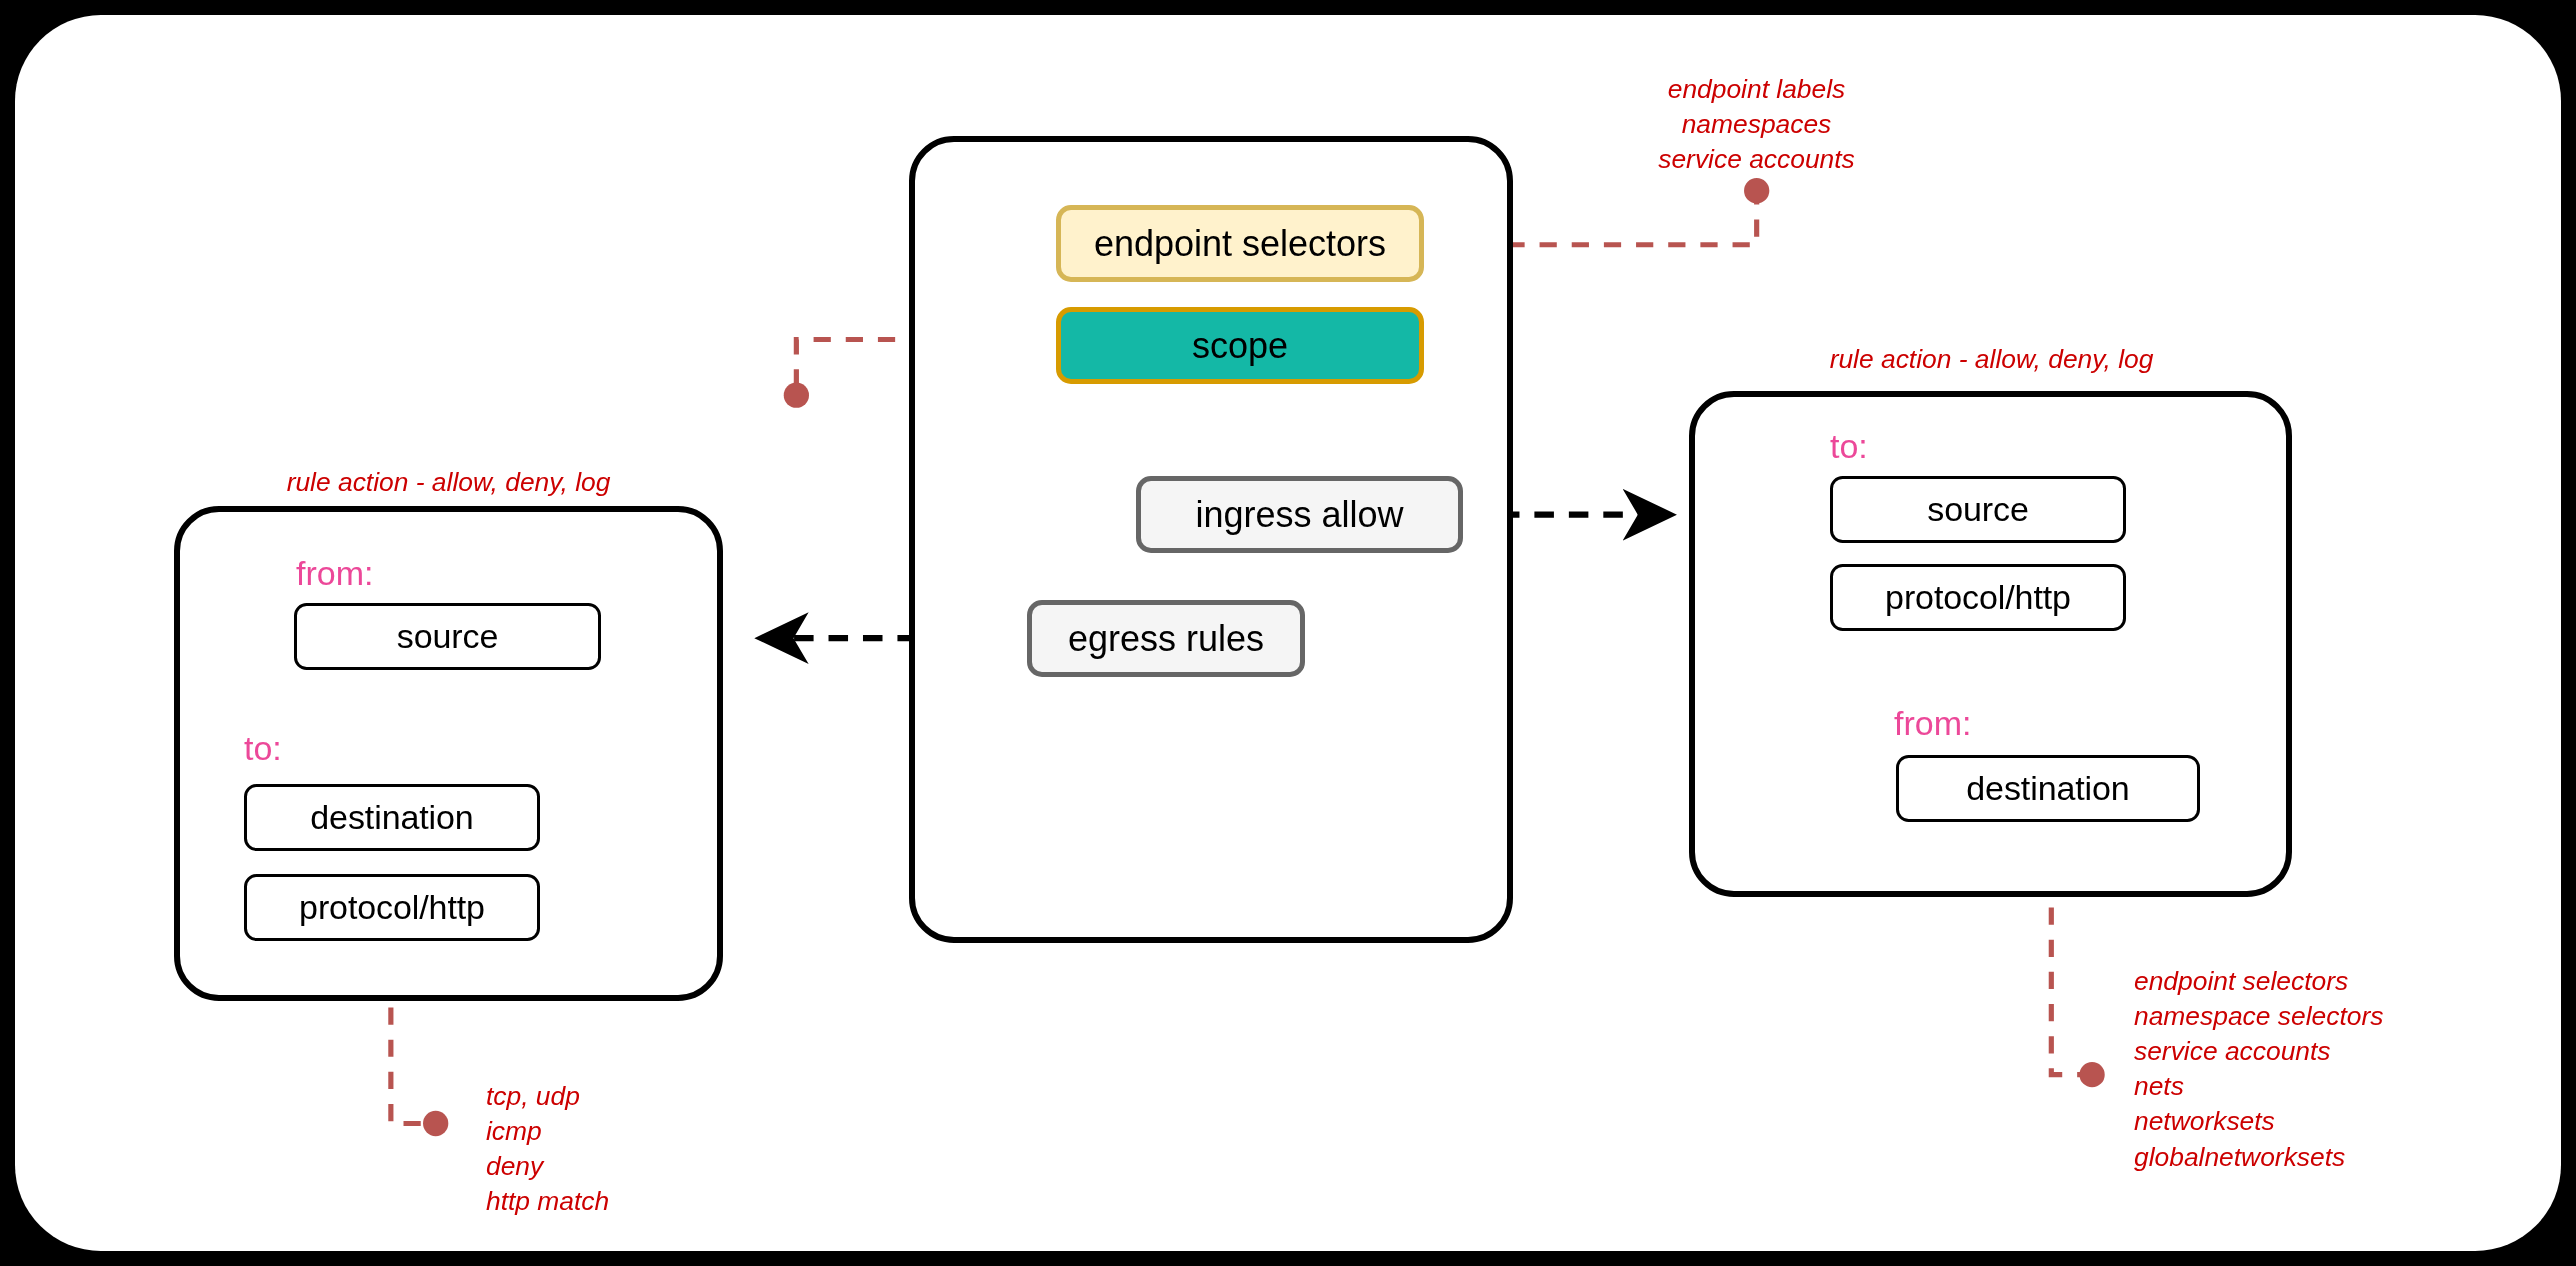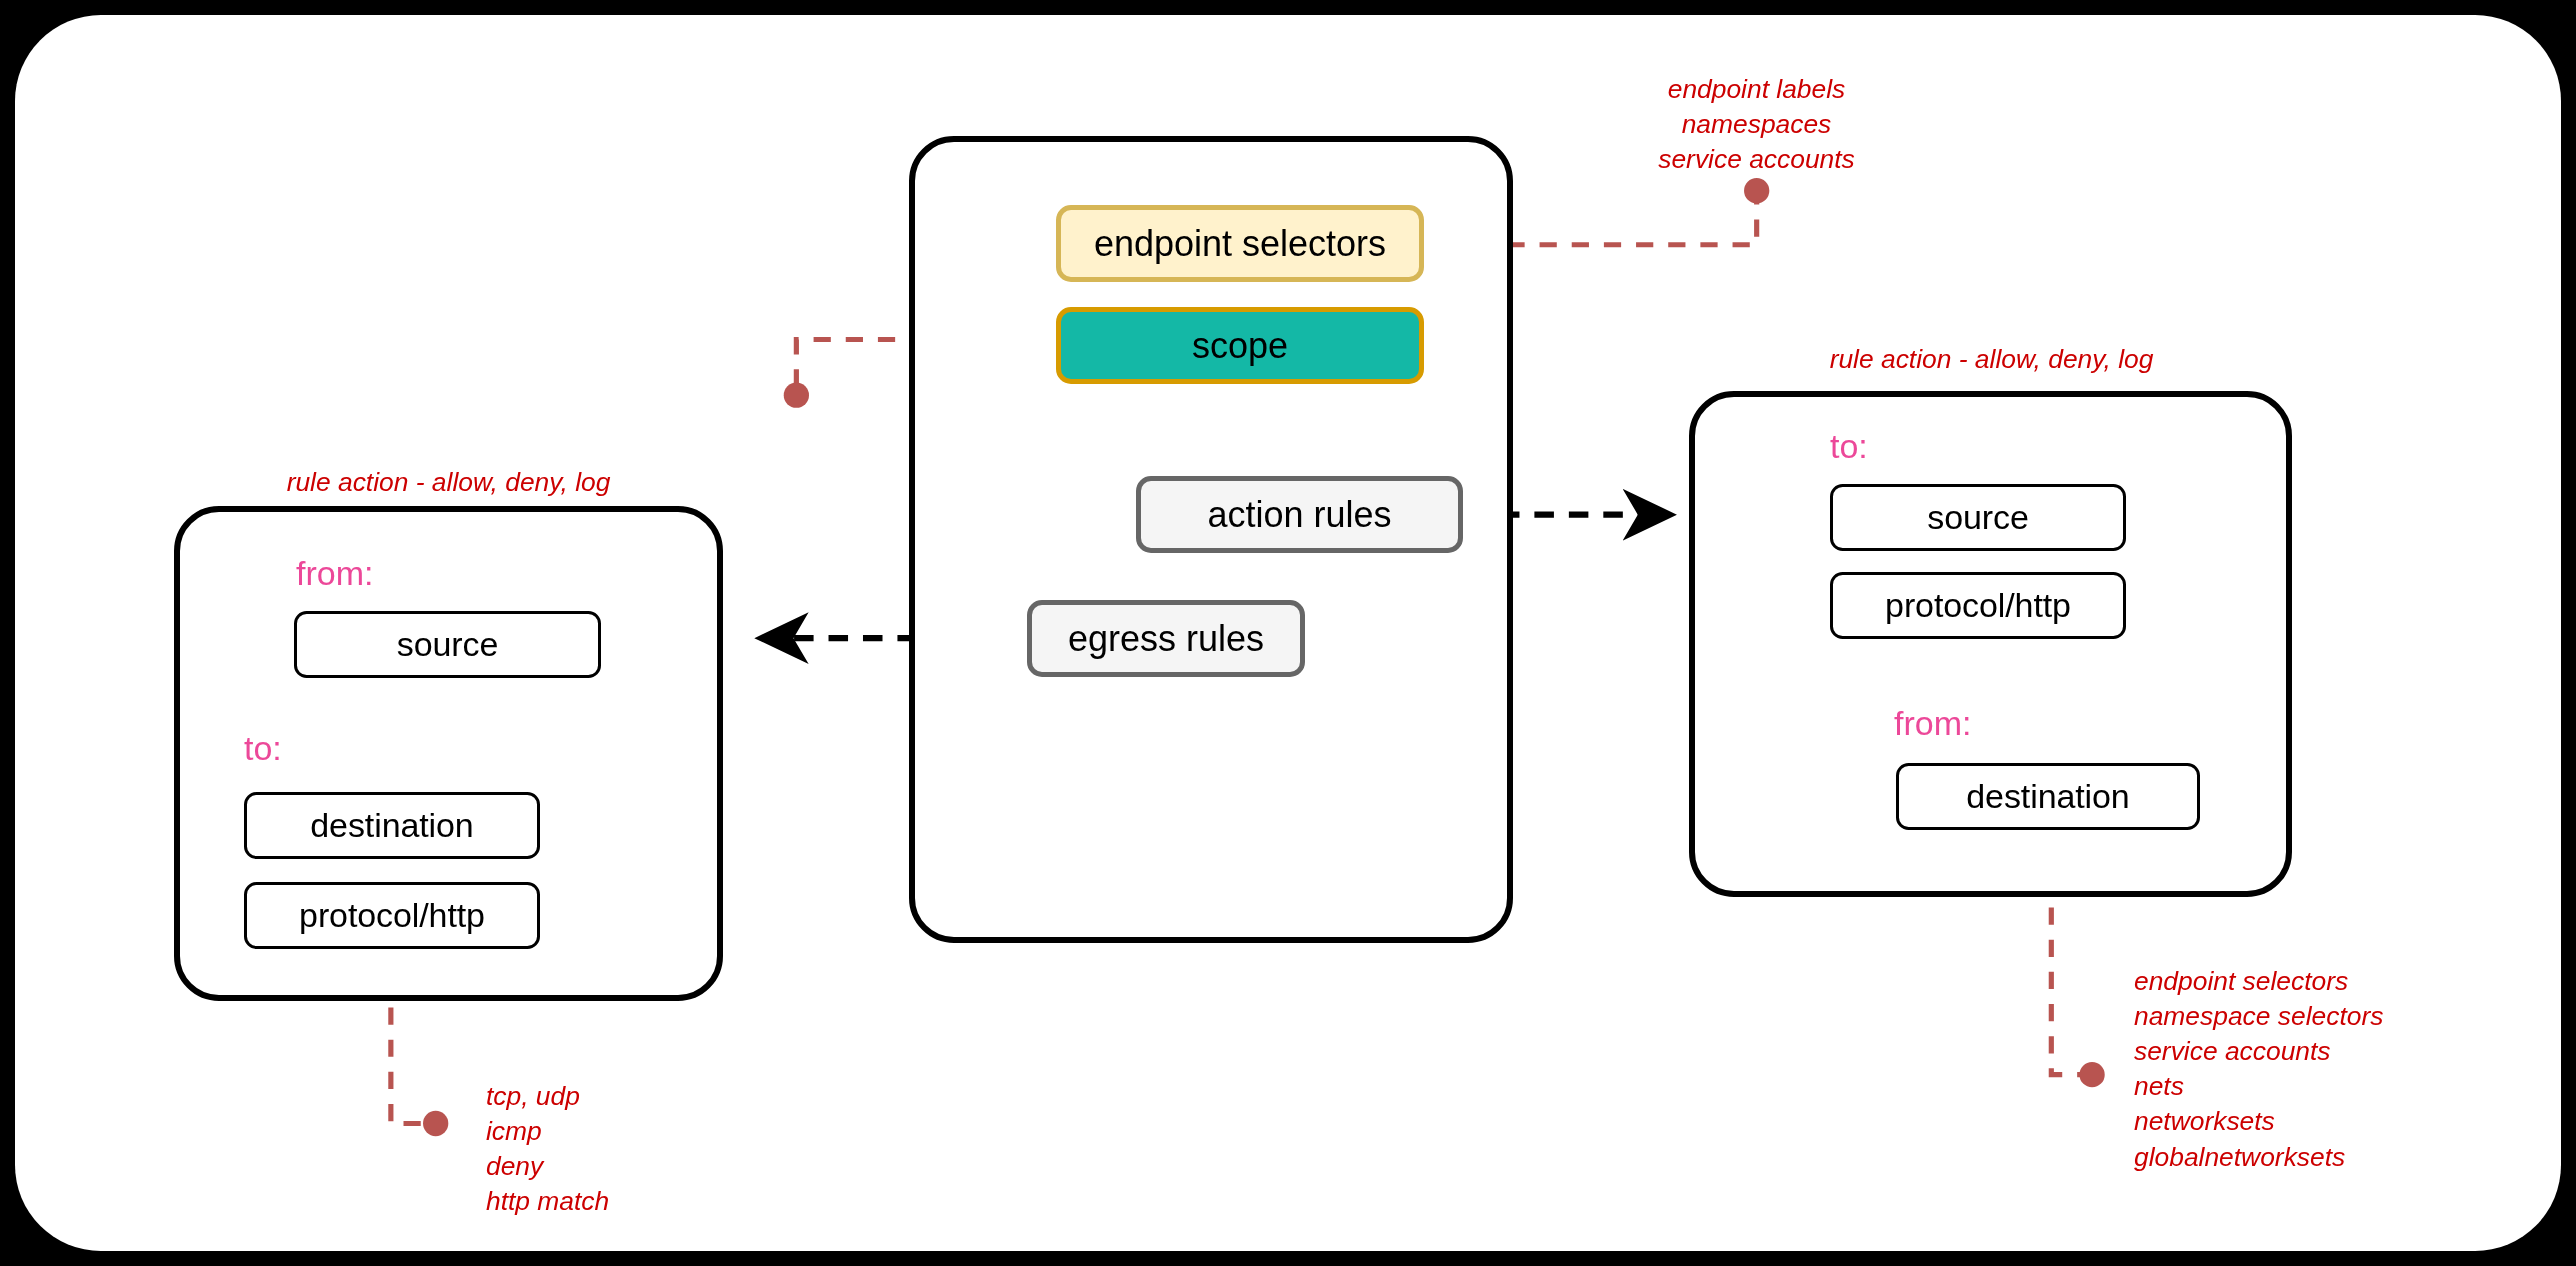--- a/index.html
+++ b/index.html
@@ -37,21 +37,20 @@
   .node{
     position:absolute;
     box-sizing:border-box;
     border:3.4px solid #000000;
     border-radius:12.6px;
     background:#ffffff;
     display:flex;align-items:center;justify-content:center;
     font-size:34px;
     color:#000000;
     letter-spacing:-0.1px;
-    margin-top:8px;
   }
   
   .fieldlabel{
     position:absolute;
     font-size:34px;
     color:#ec4899;
     white-space:nowrap;
   }
 
   
@@ -155,21 +154,21 @@
       </g>
     </svg>
 
     <div class="panel" style="left:894px;top:121px;width:604px;height:807px;">
     </div>
 
     <div class="node-yellow" style="left:1041px;top:190px;width:368px;height:77px;">endpoint selectors</div>
 
     <div class="node-orange" style="left:1041px;top:292px;width:368px;height:77px;">scope</div>
 
-    <div class="node-gray" style="left:1121px;top:461px;width:327px;height:77px;">action rules</div>
+    <div class="node-gray" style="left:1121px;top:461px;width:327px;height:77px;">ingress allow</div>
 
     <div class="node-gray" style="left:1012px;top:585px;width:278px;height:77px;">egress rules</div>
 
     <div class="panel" style="left:159px;top:491px;width:549px;height:495px;">
     </div>
 
     <div class="fieldlabel" style="left:281px;top:539px;">from:</div>
 
     <div class="node" style="left:279px;top:588px;width:307px;height:67px;">source</div>
 

